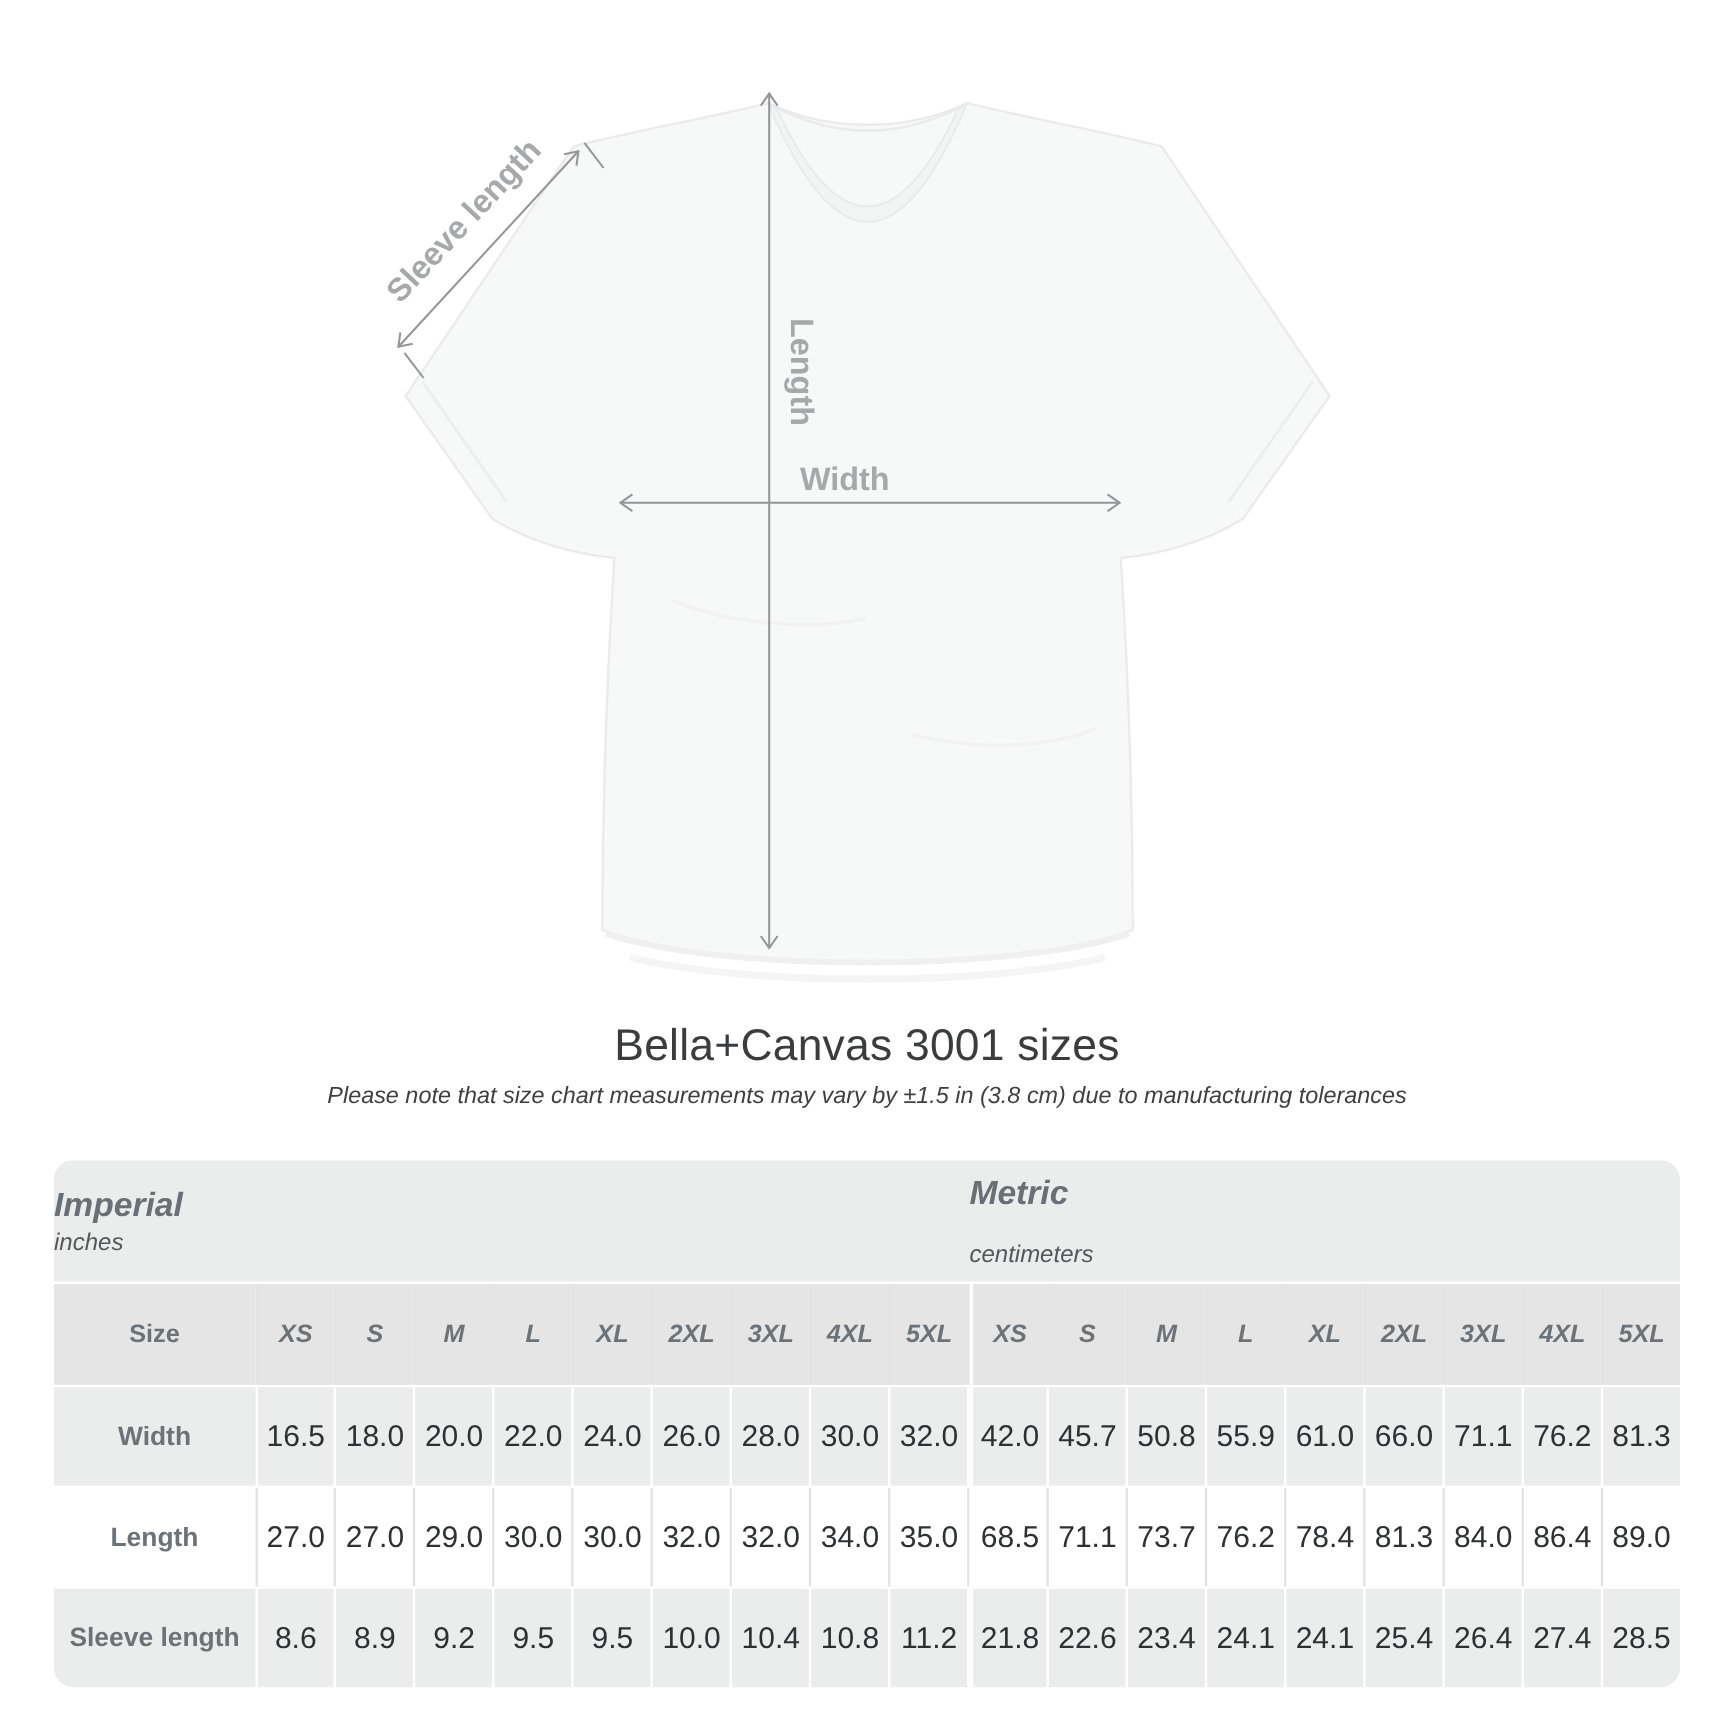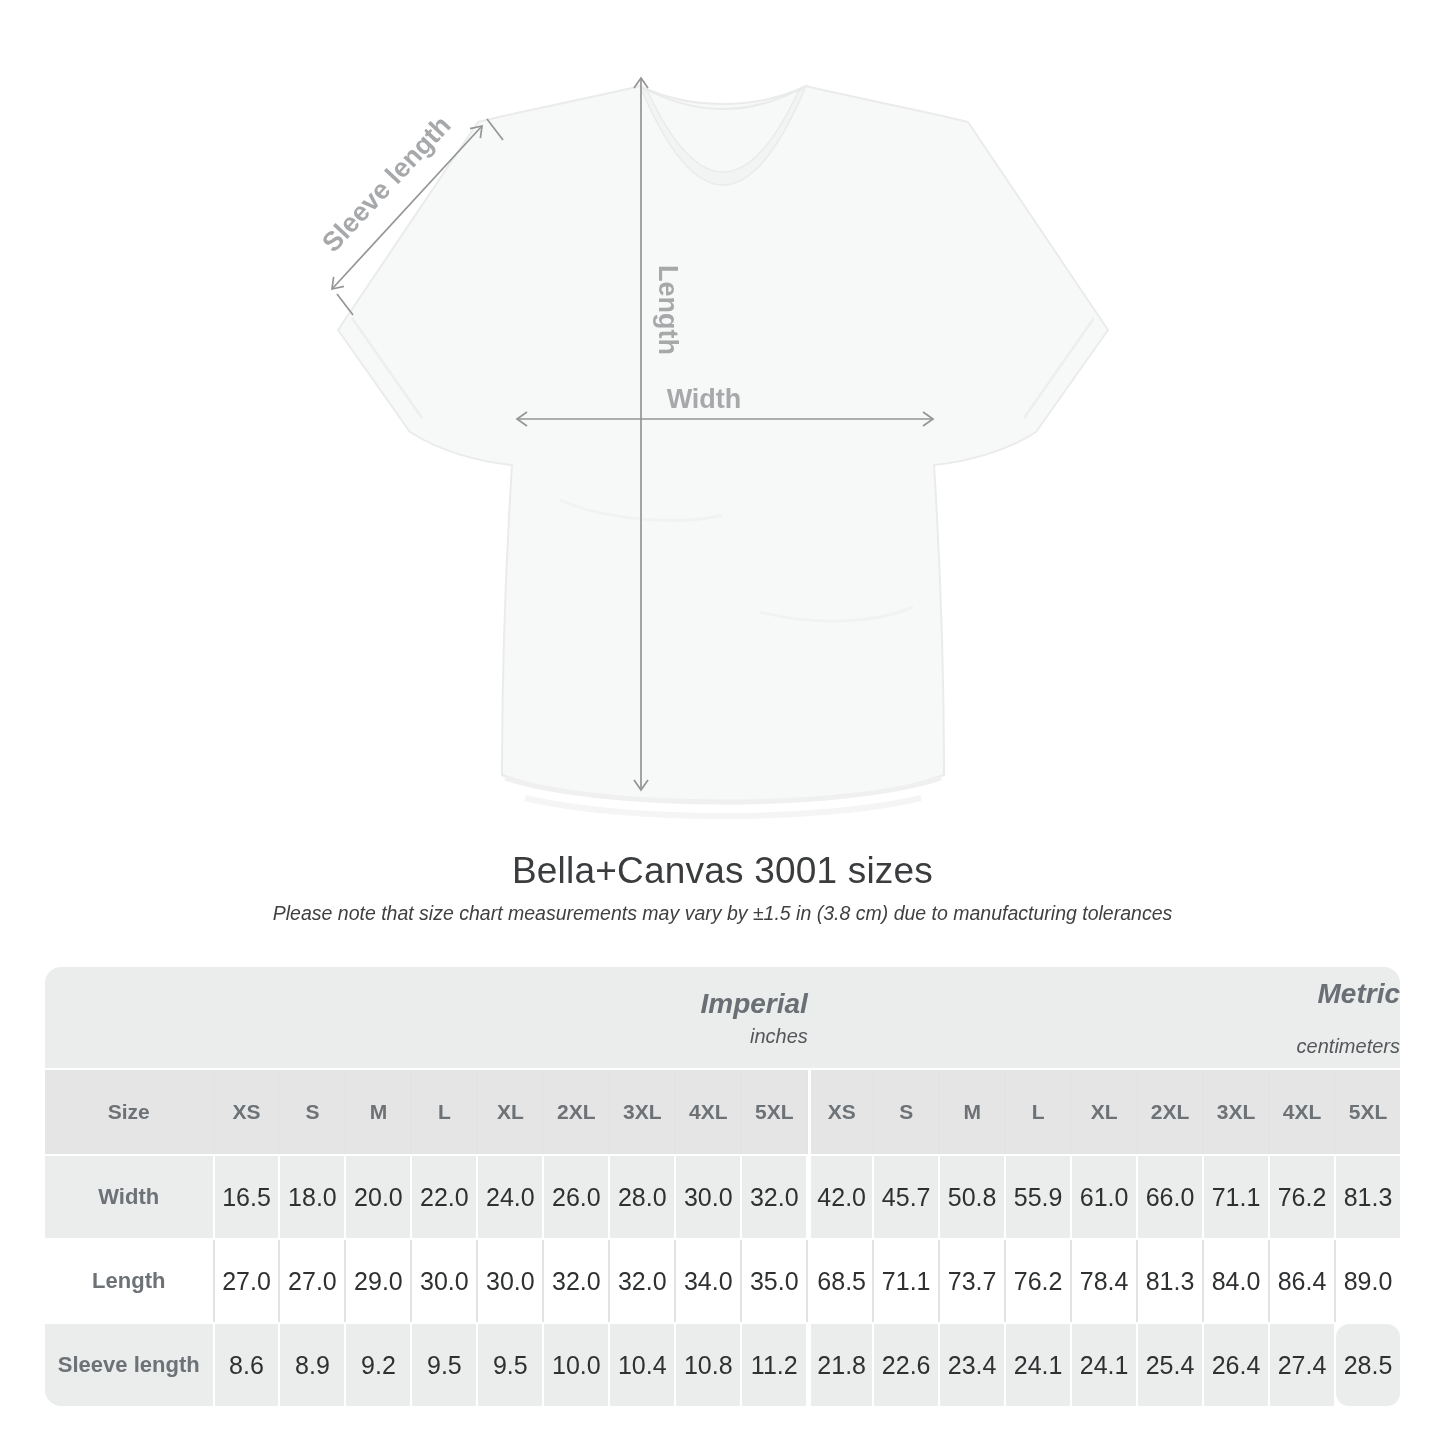--- a/index.html
+++ b/index.html
@@ -36,35 +36,35 @@
     width:100%;table-layout:fixed;
     border-collapse:separate;border-spacing:2px;
   }
   col.c-size{width:12.7%;}
   td,th{padding:0;font-weight:normal;vertical-align:middle;text-align:center;}
   .units-cell{
     background:var(--band);height:101px;
     border-radius:16px 16px 0 0;
   }
   .units-flex{display:flex;width:100%;height:100%;}
-  .unit{flex:0 0 56.3%;display:flex;flex-direction:column;justify-content:center;align-items:flex-end;gap:5px;}
+  .unit{flex:0 0 56.3%;display:flex;flex-direction:column;justify-content:center;align-items:flex-start;gap:5px;}
   .unit.metric{flex:0 0 43.7%;gap:25px;}
   .unit-title{font-size:28px;font-weight:bold;font-style:italic;color:#696f74;}
   .unit-sub{font-size:20px;font-style:italic;color:#55585b;}
   tr.head-row th{background:#e5e5e5;height:84px;font-size:21px;font-weight:bold;color:var(--head-gray);}
-  tr.head-row th + th{box-shadow:-2px 0 0 var(--sep);}
+  tr.head-row th + th{box-shadow:-2px 0 0 var(--sep);font-style:italic;}
   tr.data-row th.row-label{font-size:22px;font-weight:bold;color:var(--head-gray);}
   tr.data-row{height:82px;}
   tr.data-row td{font-size:25px;color:var(--num);}
   tr.stripe td, tr.stripe th{background:var(--band);}
   tr.plain td, tr.plain th{background:#fff;}
   tr.plain td{box-shadow:-2px 0 0 var(--sep);}
   .msep{border-left:3px solid #fff;}
   tr.last th.row-label{border-bottom-left-radius:16px;}
-  tr.last td:last-child{border-bottom-right-radius:16px;border-radius:13px;}
+  tr.last td:last-child{border-bottom-right-radius:16px;}
 </style>
 </head>
 <body>
 
 <div class="figure">
   <svg width="1445" height="846" viewBox="0 0 1445 846">
     <defs>
       <marker id="ah" markerUnits="userSpaceOnUse" markerWidth="26" markerHeight="26" refX="13" refY="13" orient="auto-start-reverse">
         <path d="M3,6 L13,13 L3,20" fill="none" stroke="#939597" stroke-width="1.7"></path>
       </marker>

